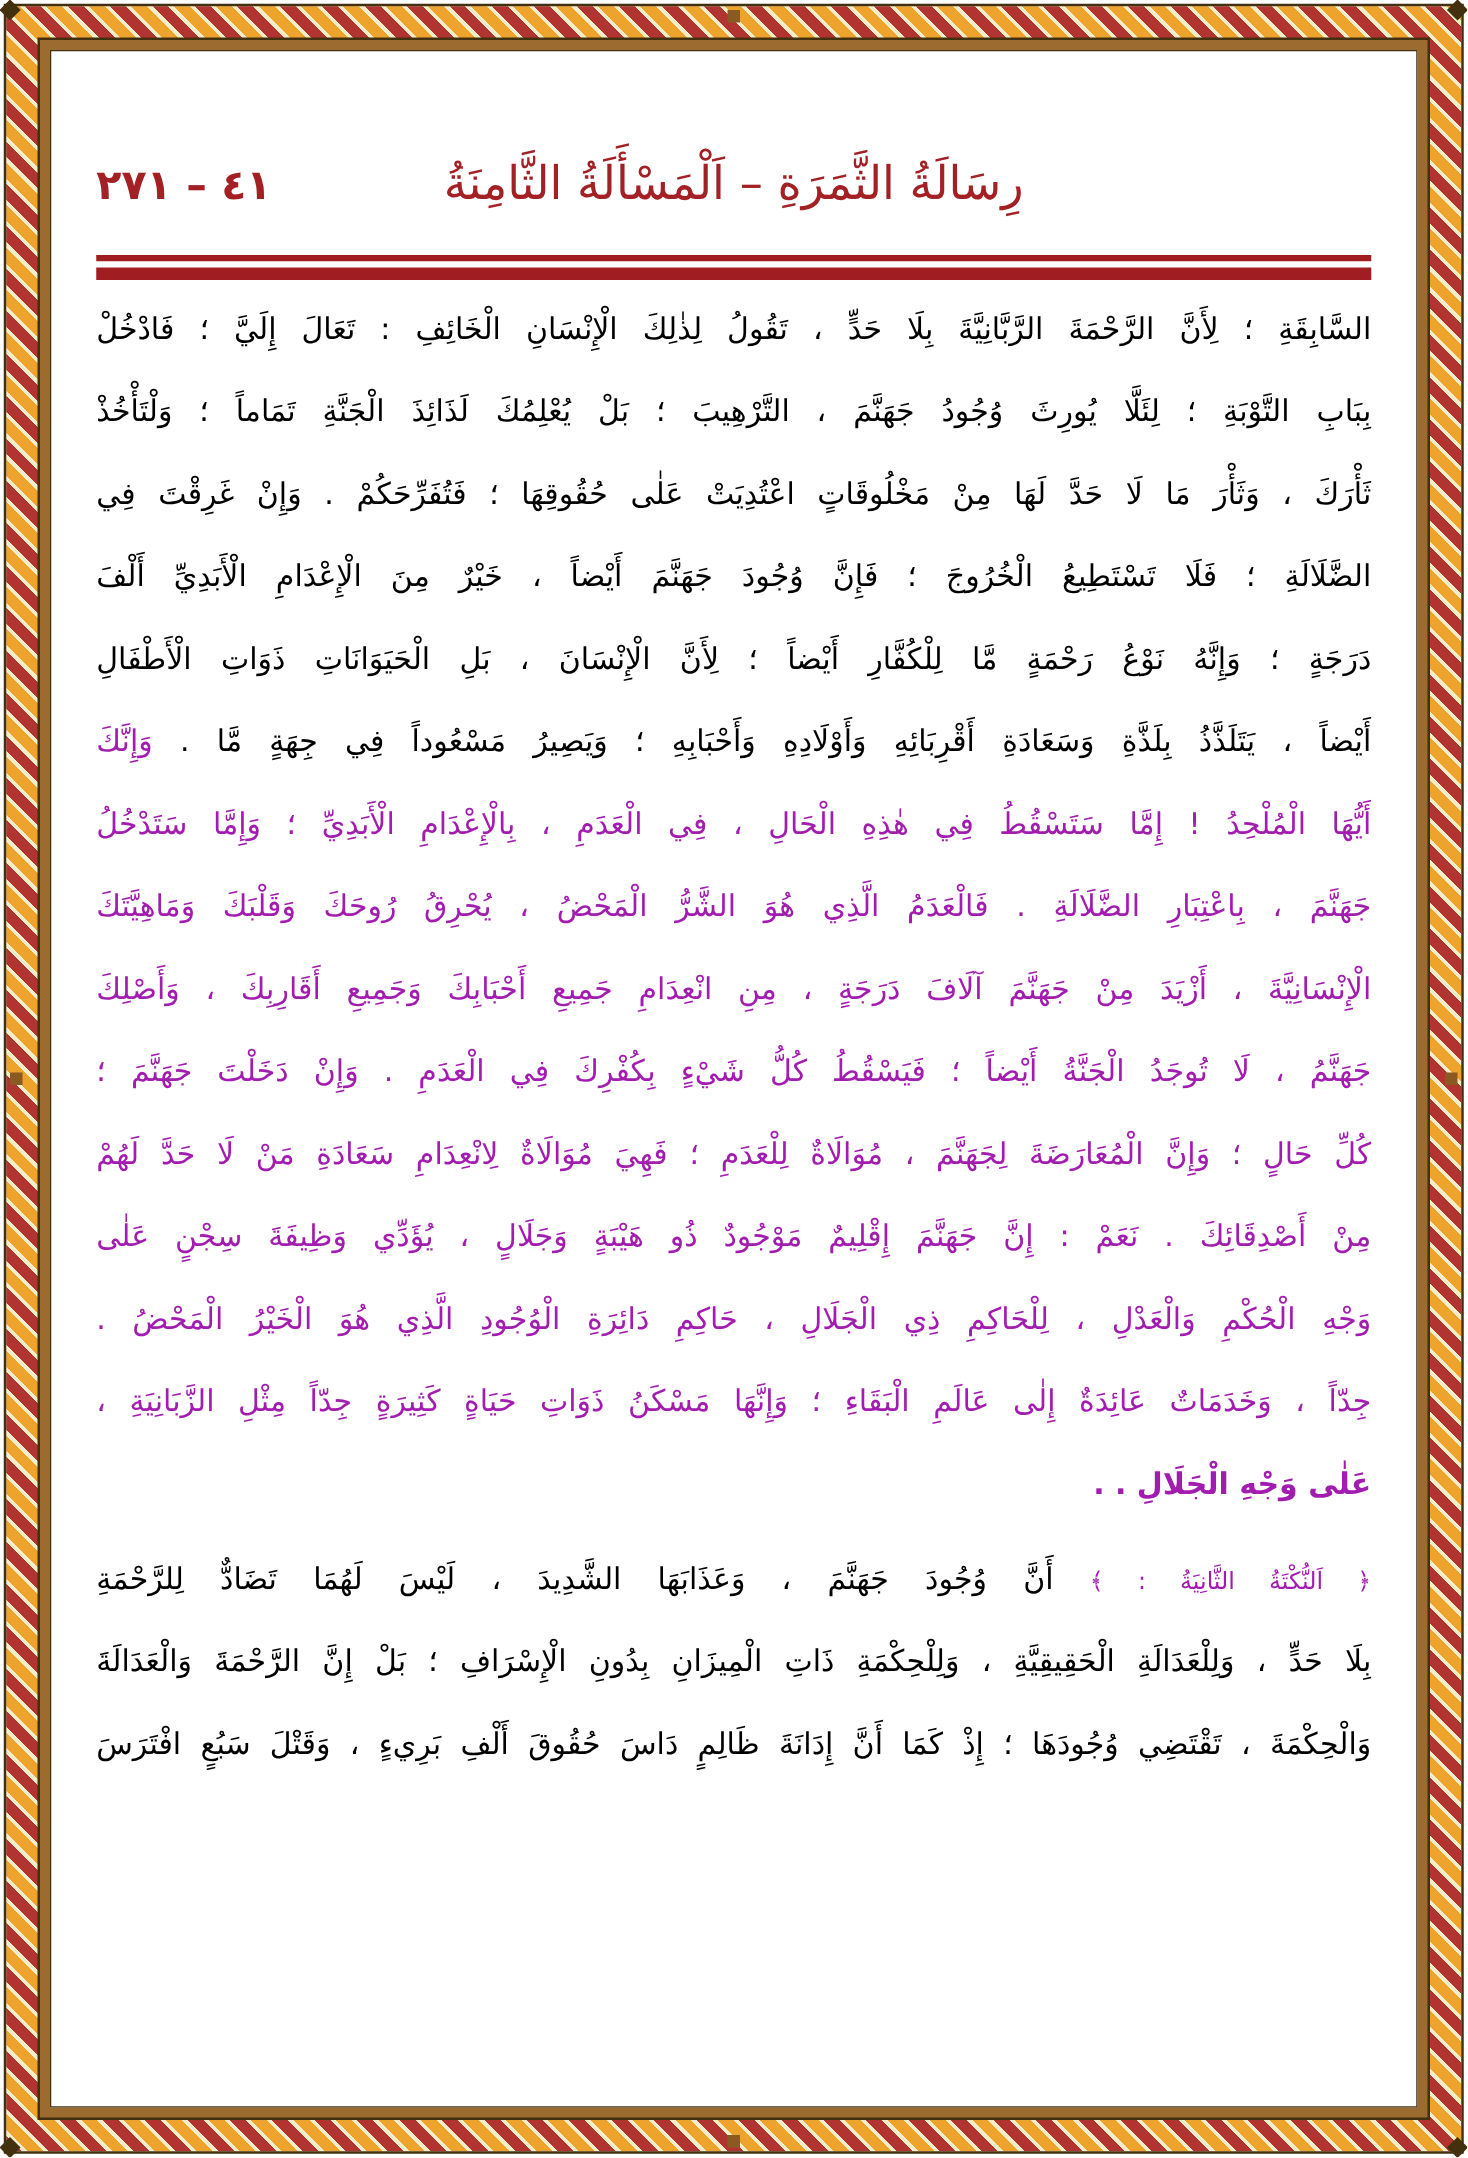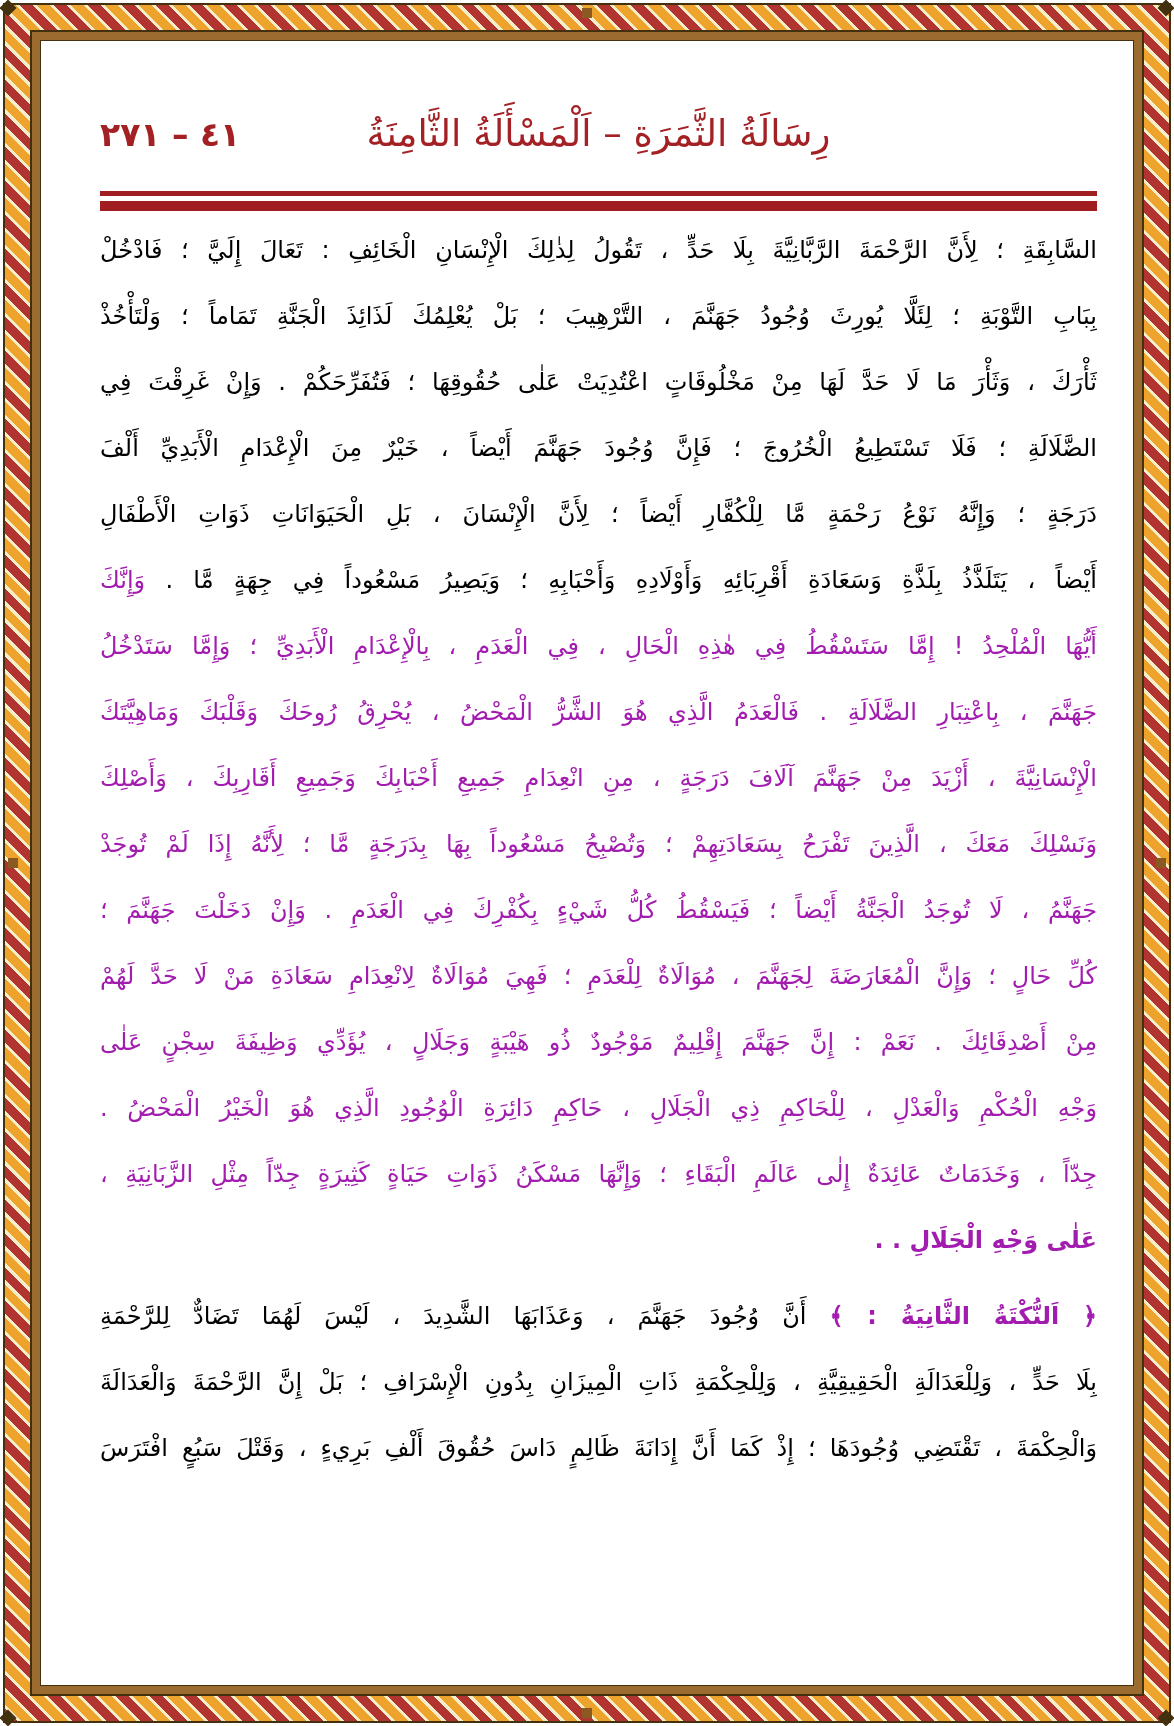--- a/index.html
+++ b/index.html
@@ -23,21 +23,21 @@
     transform:rotate(45deg);
   }
   .c-tl { top:-3px; left:-3px; } .c-tr { top:-3px; right:-3px; }
   .c-bl { bottom:-3px; left:-3px; } .c-br { bottom:-3px; right:-3px; }
   .tick { position:absolute; background:#8a5a22; }
   .t-top { top:3px; left:50%; width:10px; height:10px; margin-left:-5px; }
   .t-bottom { bottom:3px; left:50%; width:10px; height:10px; margin-left:-5px; }
   .t-left { left:3px; top:50%; width:10px; height:10px; margin-top:-5px; }
   .t-right { right:3px; top:50%; width:10px; height:10px; margin-top:-5px; }
 
-  .content-inner { position:absolute; inset:0; padding:4px 36px; direction:rtl;margin-left:23px; }
+  .content-inner { position:absolute; inset:0; padding:17px 36px; direction:rtl; }
 
   .header { position:relative; margin-top:60px; }
   .page-num {
     position:absolute; left:0; top:10px; color:#a32125; font-weight:bold;
     font-size:33px; direction:rtl; letter-spacing:1px;
   }
   .title {
     text-align:center; color:#a32125; font-weight:normal; font-size:37px;
     line-height:58px; direction:rtl;
   }
@@ -47,21 +47,21 @@
 
   .body-text { direction:rtl; margin-top:6px; font-size:24px; color:#1b1b1b; }
   .line {
     line-height:66px; height:66px; overflow:hidden;
     text-align:justify; text-align-last:justify;
   }
   .line.end  { text-align-last:right;font-weight:bold; }
   .line.para2 { margin-top:10px; }
   .seg-ink { color:#000000; }
   .seg-red { color:#a21caf; }
-  .seg-ornament { font-weight:bold; font-size:24px; }
+  .seg-ornament { font-weight:normal; font-size:19px; }
 </style>
 </head>
 <body>
 
 <div class="page">
   <div class="frame">
     <div class="corner c-tl"></div>
     <div class="corner c-tr"></div>
     <div class="corner c-bl"></div>
     <div class="corner c-br"></div>
@@ -83,21 +83,20 @@
         <div class="body-text">
             <div class="line"><span class="seg-ink">السَّابِقَةِ ؛ لِأَنَّ الرَّحْمَةَ الرَّبَّانِيَّةَ بِلَا حَدٍّ ، تَقُولُ لِذٰلِكَ الْإِنْسَانِ الْخَائِفِ : تَعَالَ إِلَيَّ ؛ فَادْخُلْ</span></div>
             <div class="line"><span class="seg-ink">بِبَابِ التَّوْبَةِ ؛ لِئَلَّا يُورِثَ وُجُودُ جَهَنَّمَ ، التَّرْهِيبَ ؛ بَلْ يُعْلِمُكَ لَذَائِذَ الْجَنَّةِ تَمَاماً ؛ وَلْتَأْخُذْ</span></div>
             <div class="line"><span class="seg-ink">ثَأْرَكَ ، وَثَأْرَ مَا لَا حَدَّ لَهَا مِنْ مَخْلُوقَاتٍ اعْتُدِيَتْ عَلٰى حُقُوقِهَا ؛ فَتُفَرِّحَكُمْ . وَإِنْ غَرِقْتَ فِي</span></div>
             <div class="line"><span class="seg-ink">الضَّلَالَةِ ؛ فَلَا تَسْتَطِيعُ الْخُرُوجَ ؛ فَإِنَّ وُجُودَ جَهَنَّمَ أَيْضاً ، خَيْرٌ مِنَ الْإِعْدَامِ الْأَبَدِيِّ أَلْفَ</span></div>
             <div class="line"><span class="seg-ink">دَرَجَةٍ ؛ وَإِنَّهُ نَوْعُ رَحْمَةٍ مَّا لِلْكُفَّارِ أَيْضاً ؛ لِأَنَّ الْإِنْسَانَ ، بَلِ الْحَيَوَانَاتِ ذَوَاتِ الْأَطْفَالِ</span></div>
             <div class="line"><span class="seg-ink">أَيْضاً ، يَتَلَذَّذُ بِلَذَّةِ وَسَعَادَةِ أَقْرِبَائِهِ وَأَوْلَادِهِ وَأَحْبَابِهِ ؛ وَيَصِيرُ مَسْعُوداً فِي جِهَةٍ مَّا . </span><span class="seg-red">وَإِنَّكَ</span></div>
             <div class="line"><span class="seg-red">أَيُّهَا الْمُلْحِدُ ! إِمَّا سَتَسْقُطُ فِي هٰذِهِ الْحَالِ ، فِي الْعَدَمِ ، بِالْإِعْدَامِ الْأَبَدِيِّ ؛ وَإِمَّا سَتَدْخُلُ</span></div>
             <div class="line"><span class="seg-red">جَهَنَّمَ ، بِاعْتِبَارِ الضَّلَالَةِ . فَالْعَدَمُ الَّذِي هُوَ الشَّرُّ الْمَحْضُ ، يُحْرِقُ رُوحَكَ وَقَلْبَكَ وَمَاهِيَّتَكَ</span></div>
             <div class="line"><span class="seg-red">الْإِنْسَانِيَّةَ ، أَزْيَدَ مِنْ جَهَنَّمَ آلَافَ دَرَجَةٍ ، مِنِ انْعِدَامِ جَمِيعِ أَحْبَابِكَ وَجَمِيعِ أَقَارِبِكَ ، وَأَصْلِكَ</span></div>
-            <div class="line"><span class="seg-red">وَنَسْلِكَ مَعَكَ ، الَّذِينَ تَفْرَحُ بِسَعَادَتِهِمْ ؛ وَتُصْبِحُ مَسْعُوداً بِهَا بِدَرَجَةٍ مَّا ؛ لِأَنَّهُ إِذَا لَمْ تُوجَدْ</span></div>
             <div class="line"><span class="seg-red">جَهَنَّمُ ، لَا تُوجَدُ الْجَنَّةُ أَيْضاً ؛ فَيَسْقُطُ كُلُّ شَيْءٍ بِكُفْرِكَ فِي الْعَدَمِ . وَإِنْ دَخَلْتَ جَهَنَّمَ ؛</span></div>
             <div class="line"><span class="seg-red">كُلِّ حَالٍ ؛ وَإِنَّ الْمُعَارَضَةَ لِجَهَنَّمَ ، مُوَالَاةٌ لِلْعَدَمِ ؛ فَهِيَ مُوَالَاةٌ لِانْعِدَامِ سَعَادَةِ مَنْ لَا حَدَّ لَهُمْ</span></div>
             <div class="line"><span class="seg-red">مِنْ أَصْدِقَائِكَ . نَعَمْ : إِنَّ جَهَنَّمَ إِقْلِيمٌ مَوْجُودٌ ذُو هَيْبَةٍ وَجَلَالٍ ، يُؤَدِّي وَظِيفَةَ سِجْنٍ عَلٰى</span></div>
             <div class="line"><span class="seg-red">وَجْهِ الْحُكْمِ وَالْعَدْلِ ، لِلْحَاكِمِ ذِي الْجَلَالِ ، حَاكِمِ دَائِرَةِ الْوُجُودِ الَّذِي هُوَ الْخَيْرُ الْمَحْضُ .</span></div>
             <div class="line"><span class="seg-red">جِدّاً ، وَخَدَمَاتٌ عَائِدَةٌ إِلٰى عَالَمِ الْبَقَاءِ ؛ وَإِنَّهَا مَسْكَنُ ذَوَاتِ حَيَاةٍ كَثِيرَةٍ جِدّاً مِثْلِ الزَّبَانِيَةِ ،</span></div>
             <div class="line end"><span class="seg-red">عَلٰى وَجْهِ الْجَلَالِ . .</span></div>
             <div class="line para2"><span class="seg-red seg-ornament">﴿ اَلنُّكْتَةُ الثَّانِيَةُ : ﴾</span><span class="seg-ink"> أَنَّ وُجُودَ جَهَنَّمَ ، وَعَذَابَهَا الشَّدِيدَ ، لَيْسَ لَهُمَا تَضَادٌّ لِلرَّحْمَةِ</span></div>
             <div class="line"><span class="seg-ink">بِلَا حَدٍّ ، وَلِلْعَدَالَةِ الْحَقِيقِيَّةِ ، وَلِلْحِكْمَةِ ذَاتِ الْمِيزَانِ بِدُونِ الْإِسْرَافِ ؛ بَلْ إِنَّ الرَّحْمَةَ وَالْعَدَالَةَ</span></div>
             <div class="line"><span class="seg-ink">وَالْحِكْمَةَ ، تَقْتَضِي وُجُودَهَا ؛ إِذْ كَمَا أَنَّ إِدَانَةَ ظَالِمٍ دَاسَ حُقُوقَ أَلْفِ بَرِيءٍ ، وَقَتْلَ سَبُعٍ افْتَرَسَ</span></div>
           </div>

